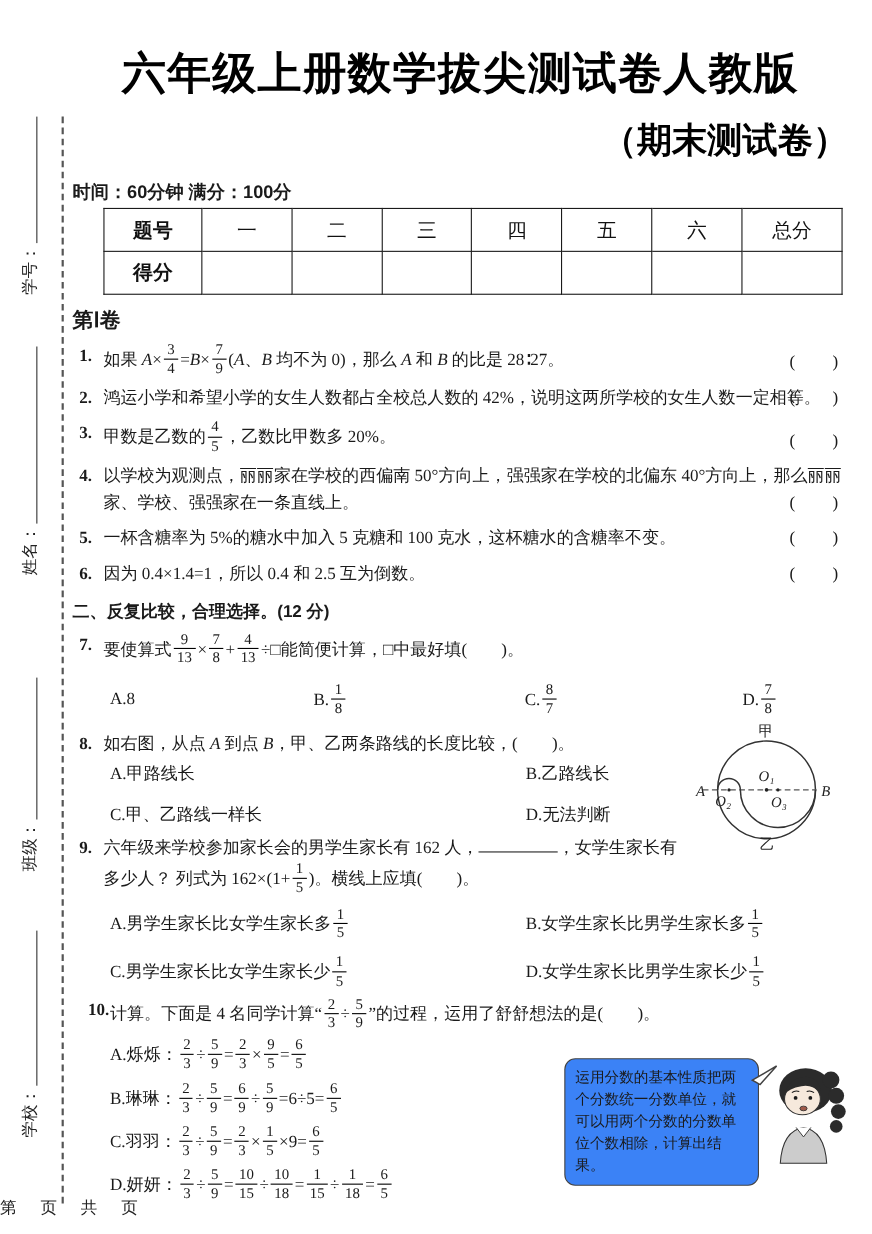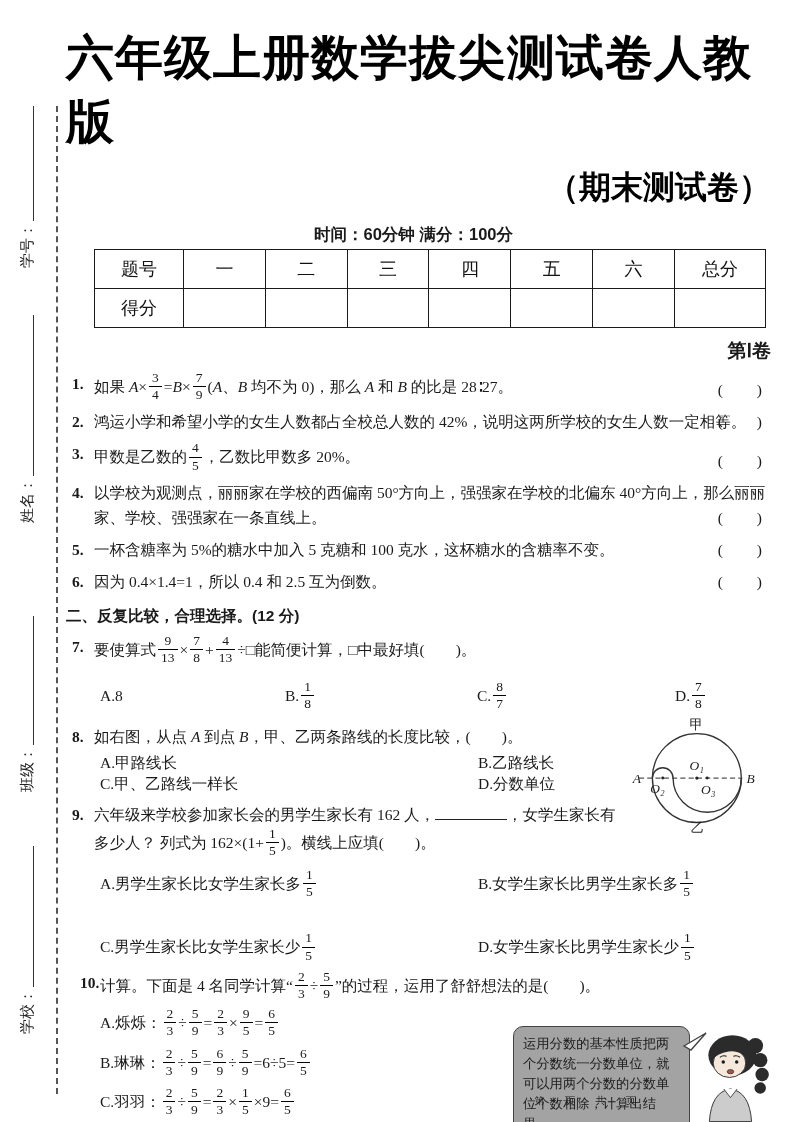--- a/index.html
+++ b/index.html
@@ -14,42 +14,42 @@
     color:#222;
   }
   .side-line{flex:1 1 auto;border-bottom:1.4px solid #333;margin:0 0 3px 2px;}
   .divider{
     position:absolute;left:56px;top:106px;height:988px;width:0;
     border-left:2.2px dashed #555;
   }
   
   .main{position:absolute;left:66px;top:0;width:705px;}
   .title{
-    margin-top:26px;font-family:"Liberation Sans",sans-serif;
-    font-weight:900;font-size:48px;letter-spacing:1px;color:#000;
+    margin-top:39px;text-align:center;font-family:"Liberation Sans",sans-serif;
+    font-weight:900;font-size:40px;letter-spacing:1px;color:#000;
   }
   .subtitle{
     margin-top:12px;text-align:right;font-family:"Liberation Sans",sans-serif;
     font-weight:900;font-size:32px;color:#000;
   }
   .meta{
-    margin-top:14px;text-align:center;padding-right:10px;
+    margin-top:14px;text-align:left;padding-right:10px;
     font-family:"Liberation Sans",sans-serif;font-weight:600;font-size:16.5px;
   }
   table.score{
     border-collapse:collapse;margin:3px 0 0 28px;width:672px;table-layout:fixed;
   }
   table.score td{
     border:1.7px solid #1a1a1a;height:36px;text-align:center;
     font-size:18px;color:#111;
   }
-  td.c-first{width:86px;font-family:"Liberation Sans",sans-serif;font-weight:400;}
+  td.c-first{width:86px;font-family:"Liberation Sans",sans-serif;font-weight:700;}
   td.c-last{width:88px;}
   .part-title{
-    margin-top:10px;text-align:right;font-family:"Liberation Sans",sans-serif;
+    margin-top:10px;text-align:left;font-family:"Liberation Sans",sans-serif;
     font-weight:700;font-size:19px;
   }
   .sec-heading{
     margin-top:3px;font-family:"Liberation Sans",sans-serif;font-weight:700;
     font-size:15.5px;
   }
   
   .q{position:relative;margin:7px 0 0 0;padding-left:28px;font-size:15.5px;line-height:1.62;}
   .q .qnum{position:absolute;left:6px;top:0;font-weight:700;}
   .q10 .qnum{left:0;margin-left:14px;}
@@ -60,41 +60,41 @@
   }
   .frac .fn{display:block;padding:0 3px 1px 3px;border-bottom:1.3px solid #000;}
   .frac .fd{display:block;padding:1px 3px 0 3px;}
   .blank{display:inline-block;border-bottom:1.3px solid #222;height:1em;vertical-align:baseline;}
   .opts4{
     display:grid;grid-template-columns:185px 192px 198px 1fr;
     padding-left:34px;margin-top:9px;align-items:center;min-height:42px;
   }
   .opts2{
     display:grid;grid-template-columns:378px 1fr;padding-left:34px;
-    margin-top:4px;row-gap:0;
-  }
-  .opts2.fr{row-gap:32px;margin-top:10px;}
+    margin-top:4px;row-gap:16px;
+  }
+  .opts2.fr{row-gap:12px;margin-top:10px;}
   .opt{font-size:15.5px;}
   
   .fig-route{float:right;width:140px;height:120px;margin:-8px 0 2px 8px;}
   .fig-route svg{width:100%;height:100%;}
   .fig-route text{font-size:13px;fill:#222;}
   
   .q10{min-height:250px;}
   .bubble-wrap{position:absolute;top:56px;right:0;width:258px;display:flex;align-items:flex-start;}
   .bubble{
     position:relative;width:168px;border:1.6px solid #444;border-radius:10px;
-    padding:7px 9px;font-size:13.3px;line-height:1.5;background:#a3a3a3;
+    padding:7px 9px;font-size:13.3px;line-height:1.5;background:#3b82f6;
   }
   .bubble-tail{position:absolute;right:-19px;top:4px;}
   .girl{width:82px;height:96px;margin:2px 0 0 4px;}
   
   .footer{
-    position:absolute;bottom:14px;left:0;width:645px;text-align:right;
-    font-size:10px;letter-spacing:9px;color:#222;
+    position:absolute;bottom:14px;left:0;width:645px;text-align:left;
+    font-size:15px;letter-spacing:9px;color:#222;
   }
 </style>
 </head>
 <body>
 
 <div class="side-field" style="left:18px;top:268px;width:162px;">
   <span>学号：</span>
     <span class="side-line"></span>
 </div>
 <div class="side-field" style="left:18px;top:523px;width:208px;">
@@ -210,21 +210,21 @@
     </div>
 
     <div class="q">
       <span class="qnum">8.</span>
       <span class="qtext">如右图，从点 <i>A</i> 到点 <i>B</i>，甲、乙两条路线的长度比较，(　　)。</span>
     </div>
     <div class="opts2">
       <span class="opt">A.甲路线长</span>
       <span class="opt">B.乙路线长</span>
       <span class="opt">C.甲、乙路线一样长</span>
-      <span class="opt">D.分数单位</span>
+      <span class="opt">D.无法判断</span>
     </div>
 
     <div class="q">
       <span class="qnum">9.</span>
       <span class="qtext">六年级来学校参加家长会的男学生家长有 162 人，<span class="blank" style="width: 72px;"></span>，女学生家长有多少人？ 列式为 162×(1+<span class="frac"><span class="fn">1</span><span class="fd">5</span></span>)。横线上应填(　　)。</span>
     </div>
     <div class="opts2 fr">
       <span class="opt">A.男学生家长比女学生家长多<span class="frac"><span class="fn">1</span><span class="fd">5</span></span></span>
       <span class="opt">B.女学生家长比男学生家长多<span class="frac"><span class="fn">1</span><span class="fd">5</span></span></span>
       <span class="opt">C.男学生家长比女学生家长少<span class="frac"><span class="fn">1</span><span class="fd">5</span></span></span>

